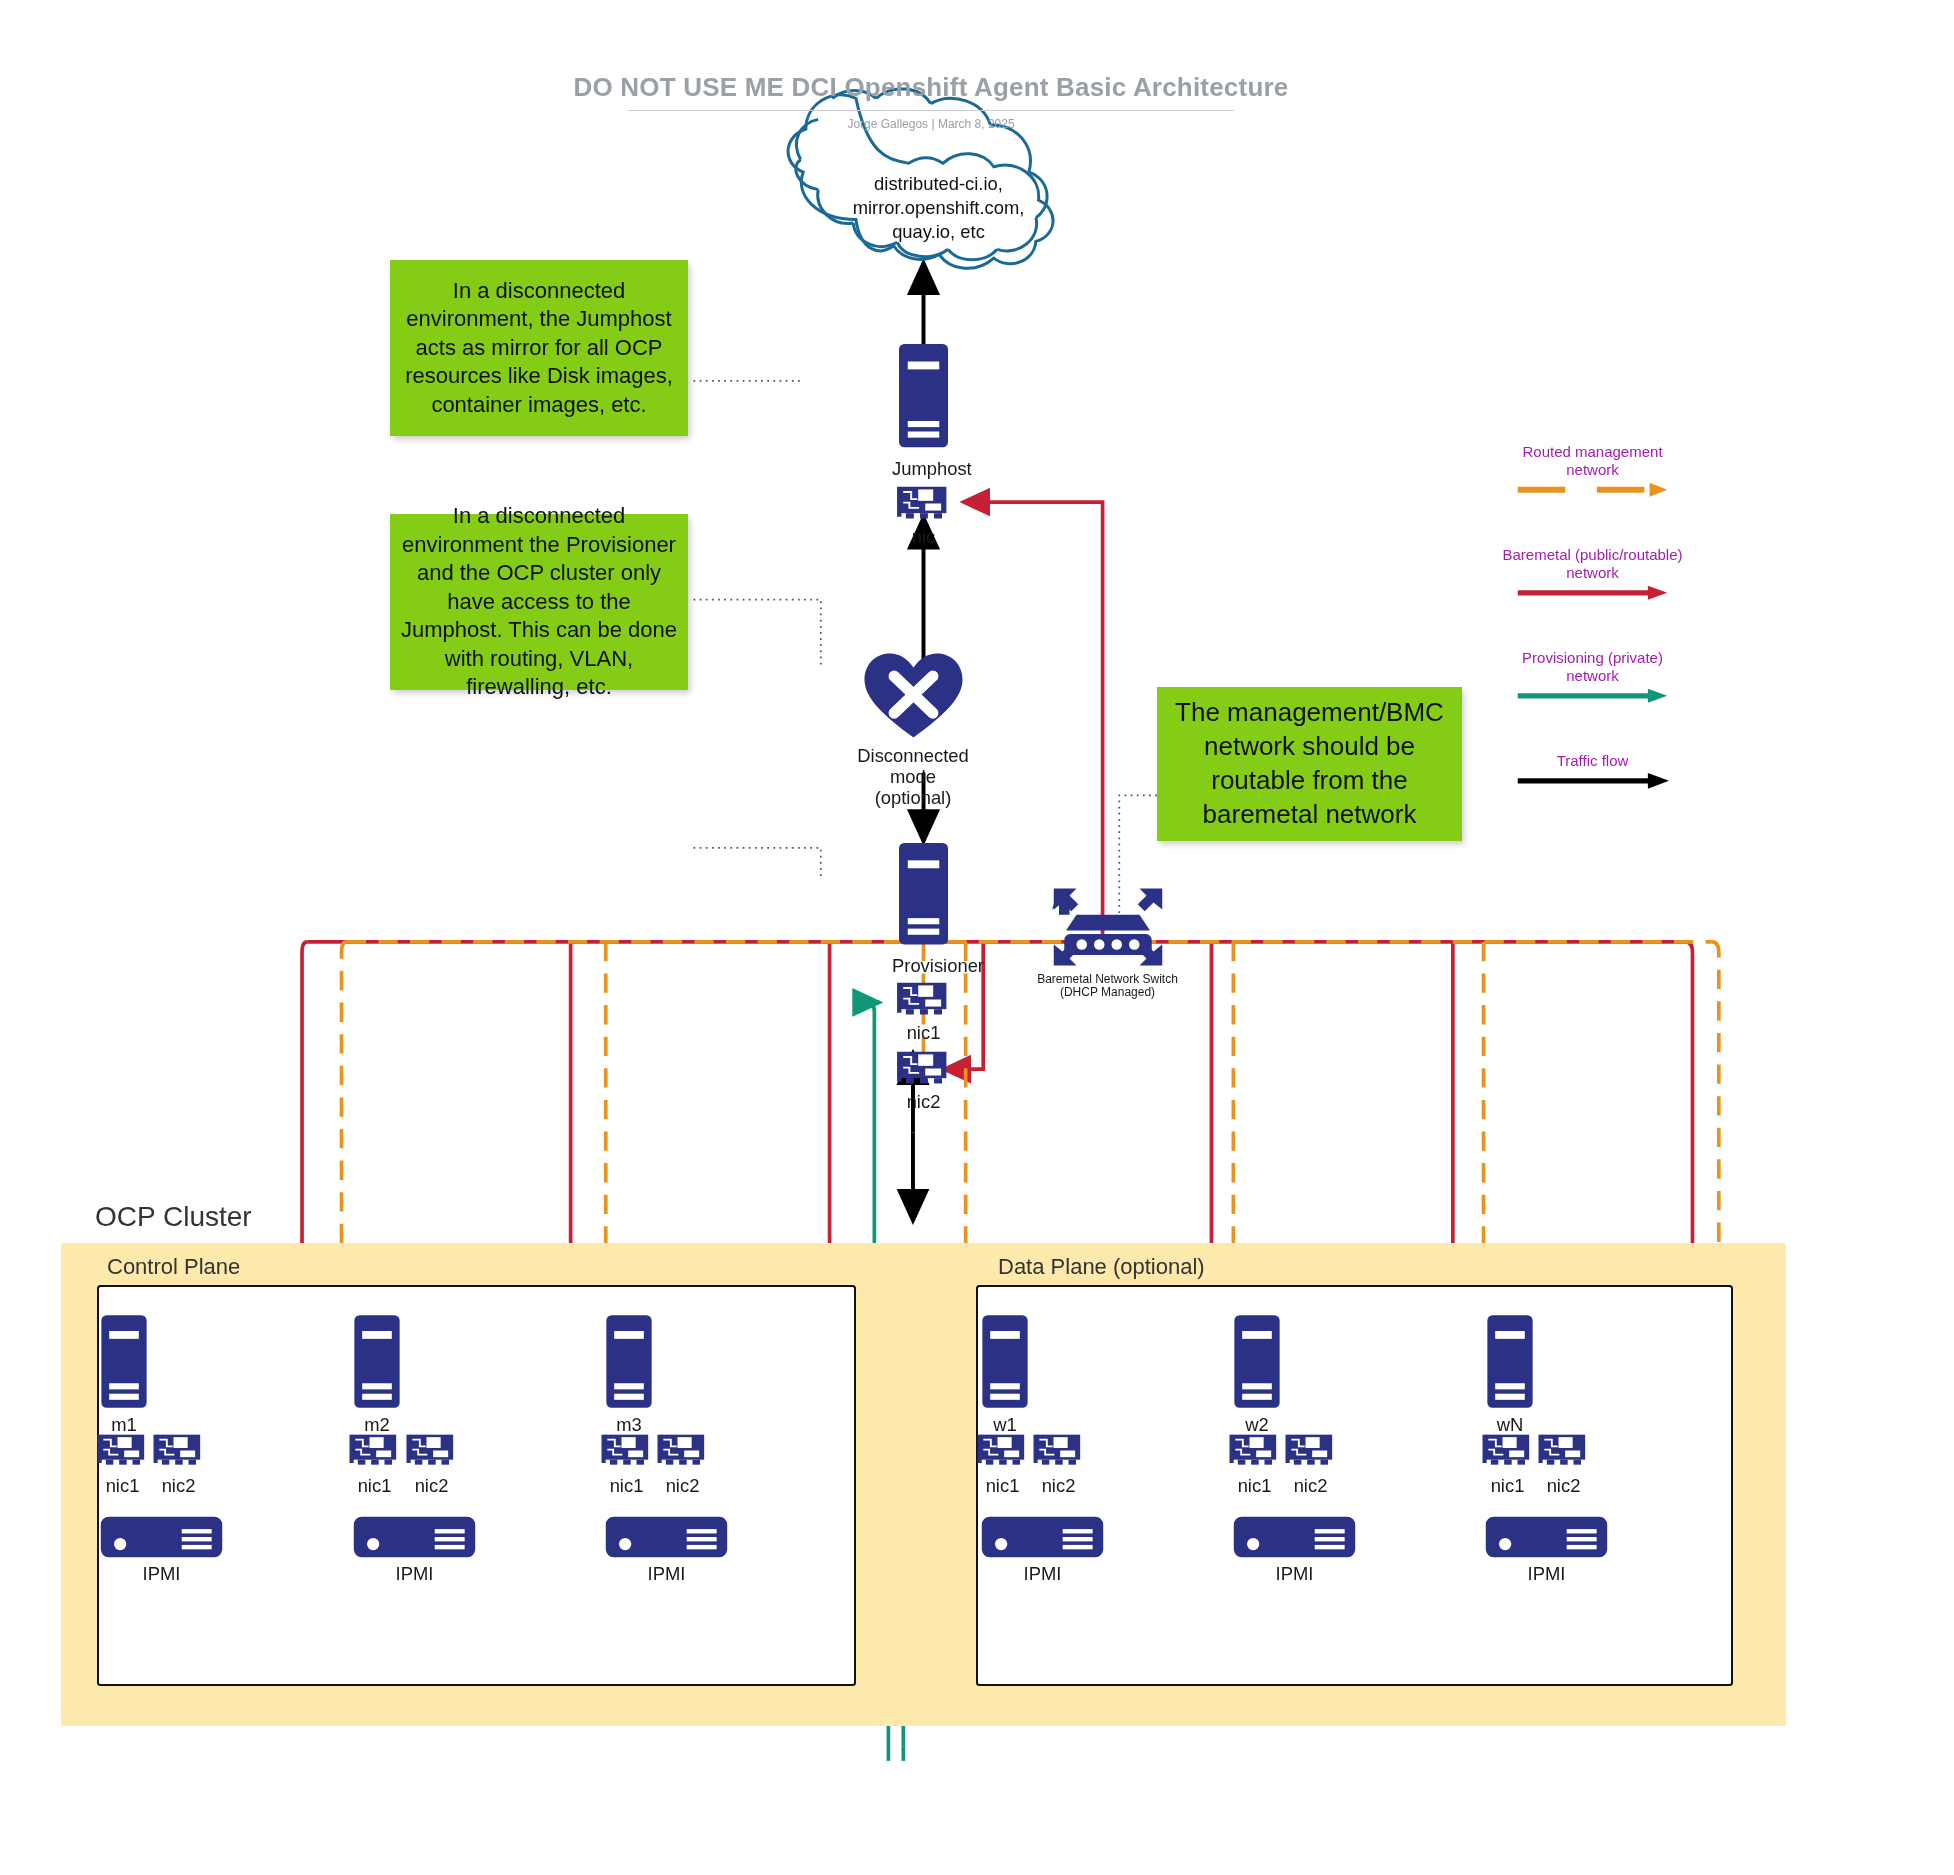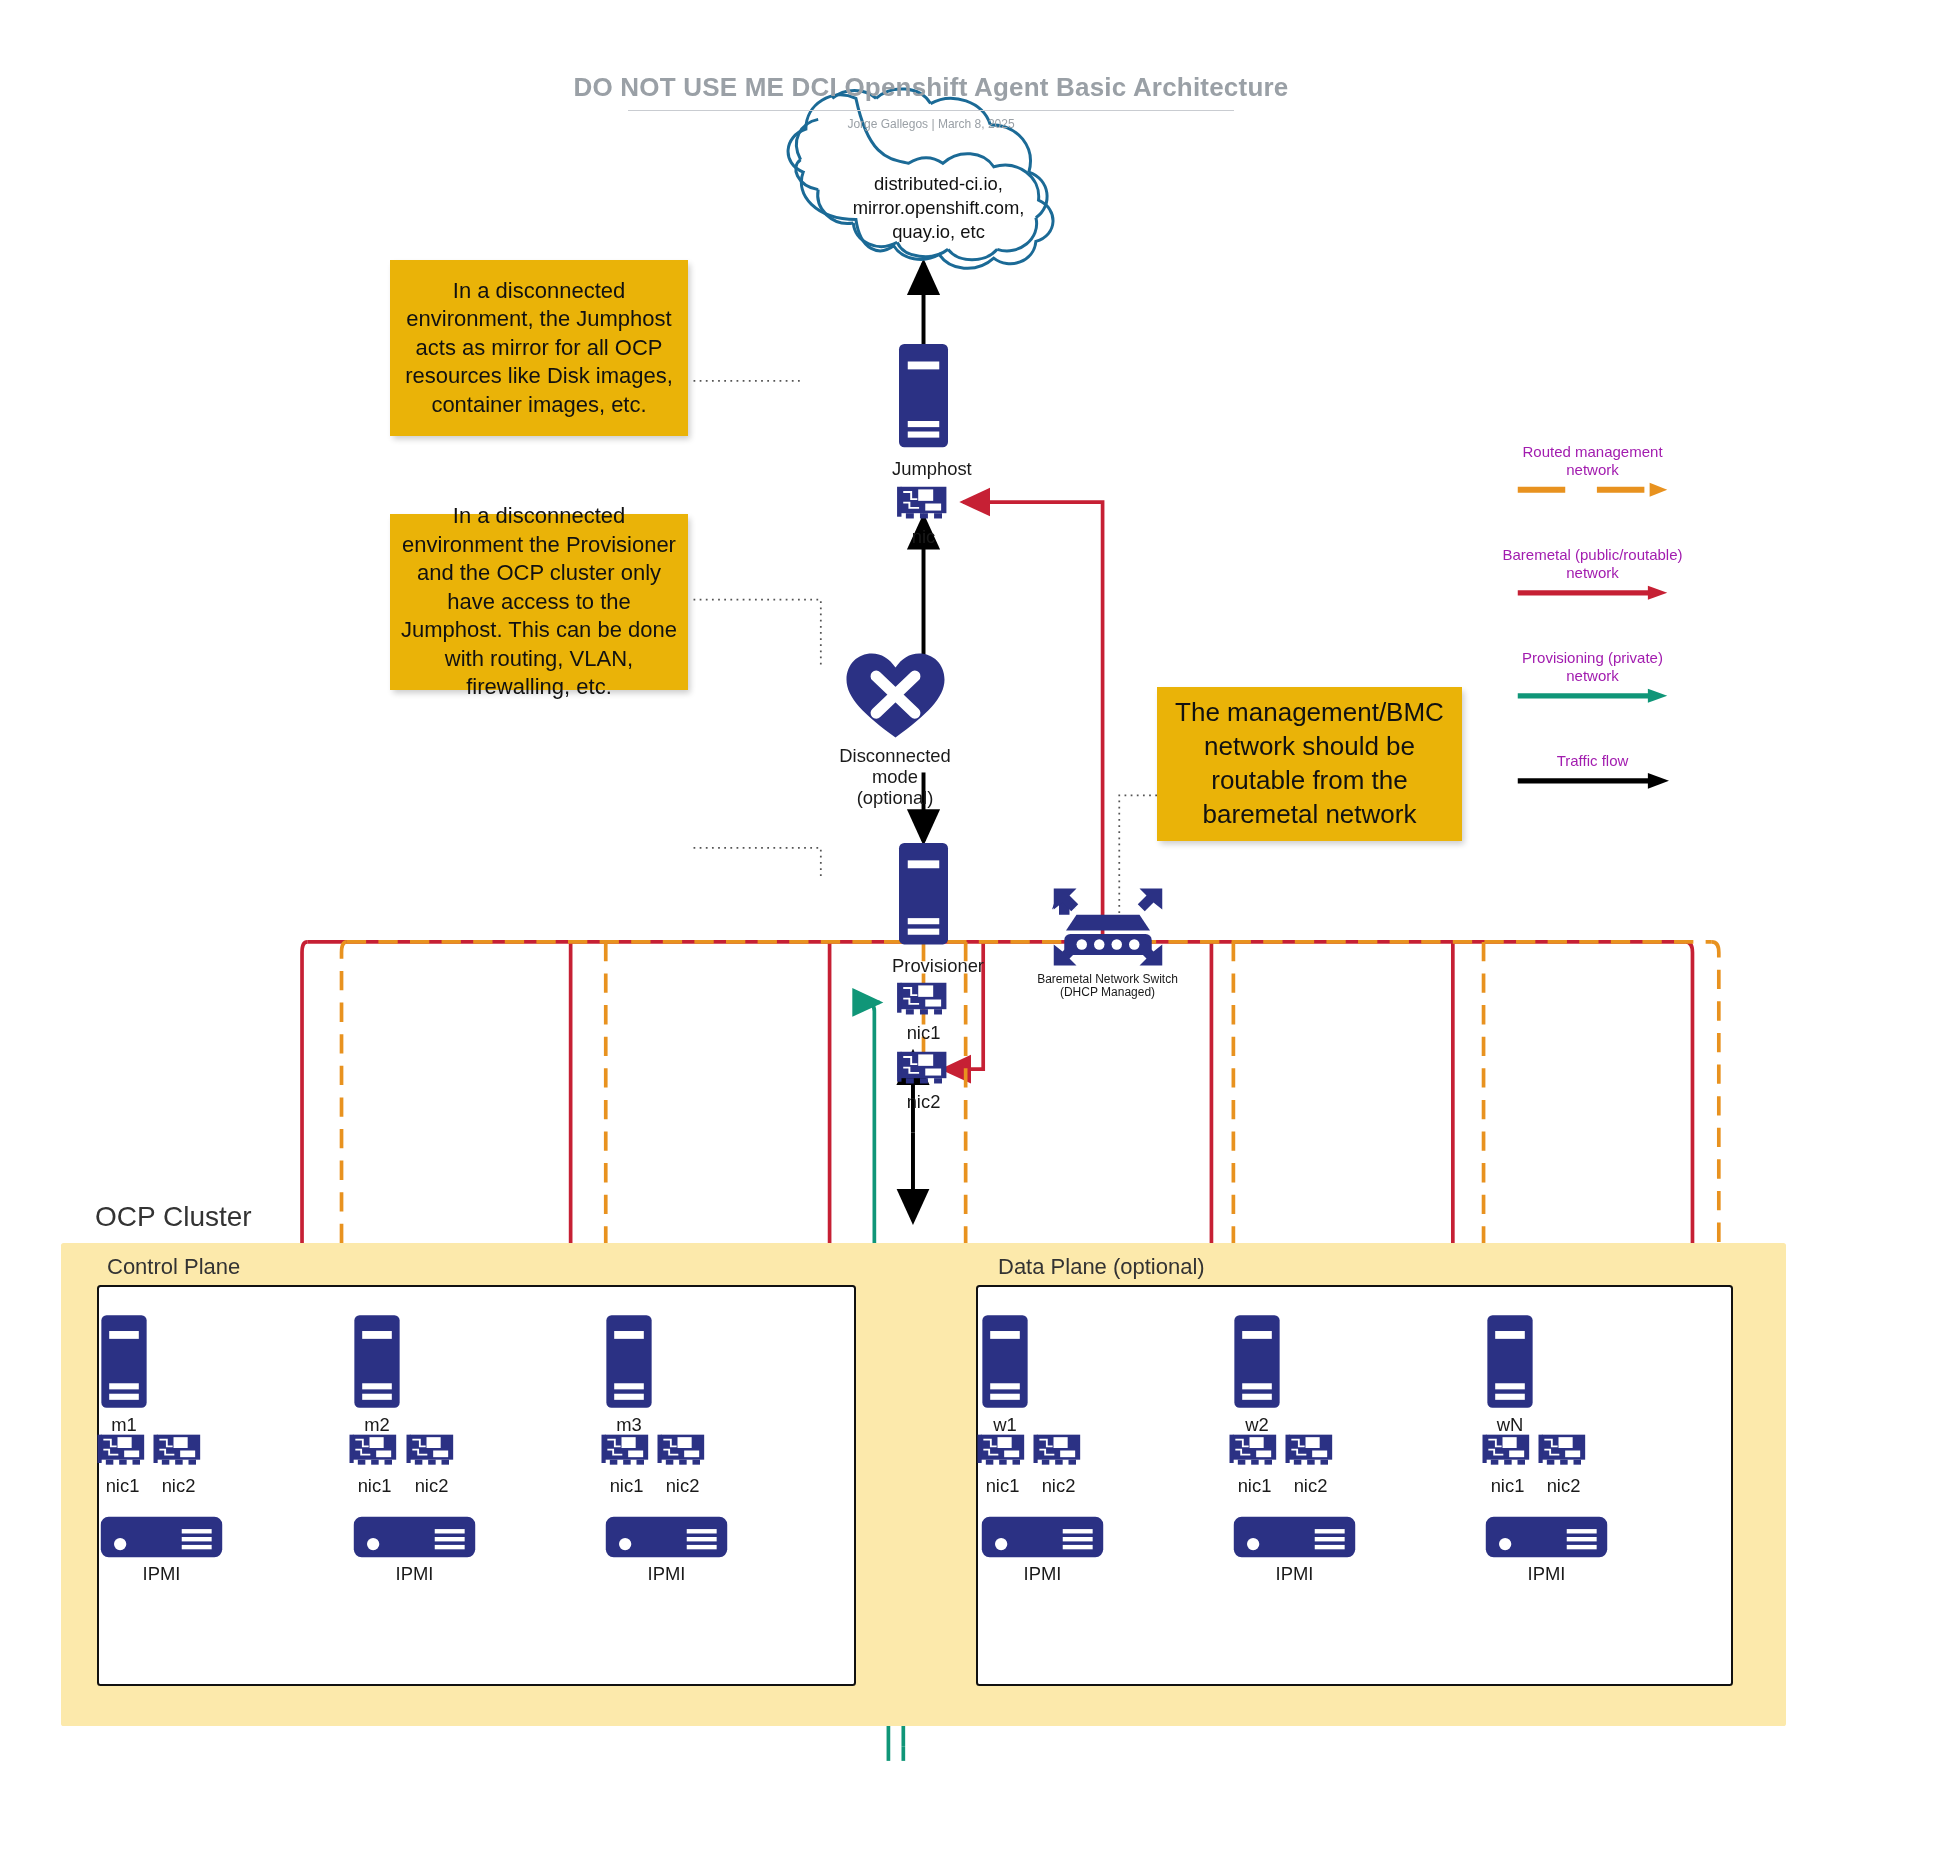--- a/index.html
+++ b/index.html
@@ -12,21 +12,21 @@
   .nlabel{font-size:18.4px;color:#1a1a1a;line-height:1.15;white-space:pre-line;margin-top:3.5px;}
   .nlabel.small{font-size:12px;}
 
   
   #title{position:absolute;left:0;top:72px;width:1862px;text-align:center;z-index:4;}
   #title .t{font-size:26px;font-weight:bold;color:#9aa0a6;letter-spacing:0.2px;}
   #title .rule{width:606px;height:0.9px;background:#c9ccd1;margin:7px auto 0;}
   #title .sub{font-size:12px;color:#9aa0a6;margin-top:6.1px;}
 
   
-  .note{position:absolute;background:#eab308;z-index:4;
+  .note{position:absolute;background:#84cc16;z-index:4;
         box-shadow:2.6px 3.5px 6.1px rgba(0,0,0,.20);
         font-size:22px;line-height:1.30;color:#111;text-align:center;
         display:flex;align-items:center;justify-content:center;padding:3.5px 8.8px;
         box-sizing:border-box;white-space:pre-line;}
 
   
   #ocp-band{position:absolute;left:61px;top:1243px;width:1725px;height:483px;
             background:#fce9ab;border-radius:2.6px;z-index:2;}
   #ocp-title{position:absolute;left:95px;top:1201px;font-size:28px;color:#333;z-index:4;}
   .plane-title{position:absolute;font-size:22px;color:#333;z-index:4;}
@@ -228,21 +228,21 @@
       <rect x="26" y="32" width="9" height="6" fill="#2B3184"></rect>
       <rect x="42" y="32" width="9" height="6" fill="#2B3184"></rect>
       <rect x="24" y="5" width="17" height="13" fill="#fff"></rect>
       <rect x="32" y="21" width="18" height="8" fill="#fff"></rect>
       <path d="M7,8 h9 v8 h7" fill="none" stroke="#fff" stroke-width="2.2"></path>
       <path d="M7,20 h7 v6 h11" fill="none" stroke="#fff" stroke-width="2.2"></path>
     </svg>
     <div class="nlabel">nic</div>
   </div>
 
-  <div class="node" style="left:836px;top:650px;width:118px;">
+  <div class="node" style="left:854px;top:650px;width:118px;">
     <svg width="105" height="91" viewBox="0 0 120 104" style="margin:0 auto;display:block;">
       <path d="M60,100 C24,74 4,54 4,34 C4,16 17,4 33,4 C44,4 53,10 60,20 C67,10 76,4 87,4 C103,4 116,16 116,34 C116,54 96,74 60,100 Z" fill="#2B3184"></path>
       <path d="M38,30 L82,72 M82,30 L38,72" stroke="#fff" stroke-width="13" stroke-linecap="round"></path>
     </svg>
     <div class="nlabel">Disconnected mode
 (optional)</div>
   </div>
 
   <div class="node" style="left:892px;top:841px;width:63px;">
     <svg width="63" height="107" viewBox="0 0 72 122">

